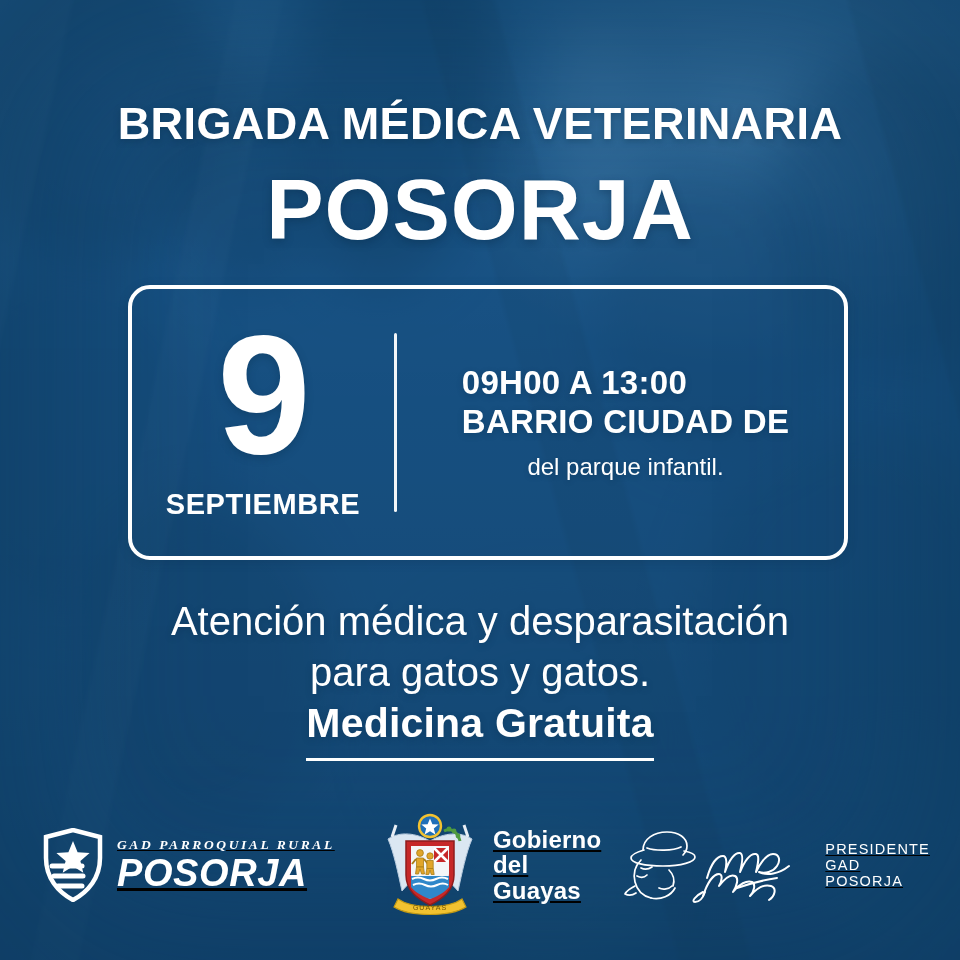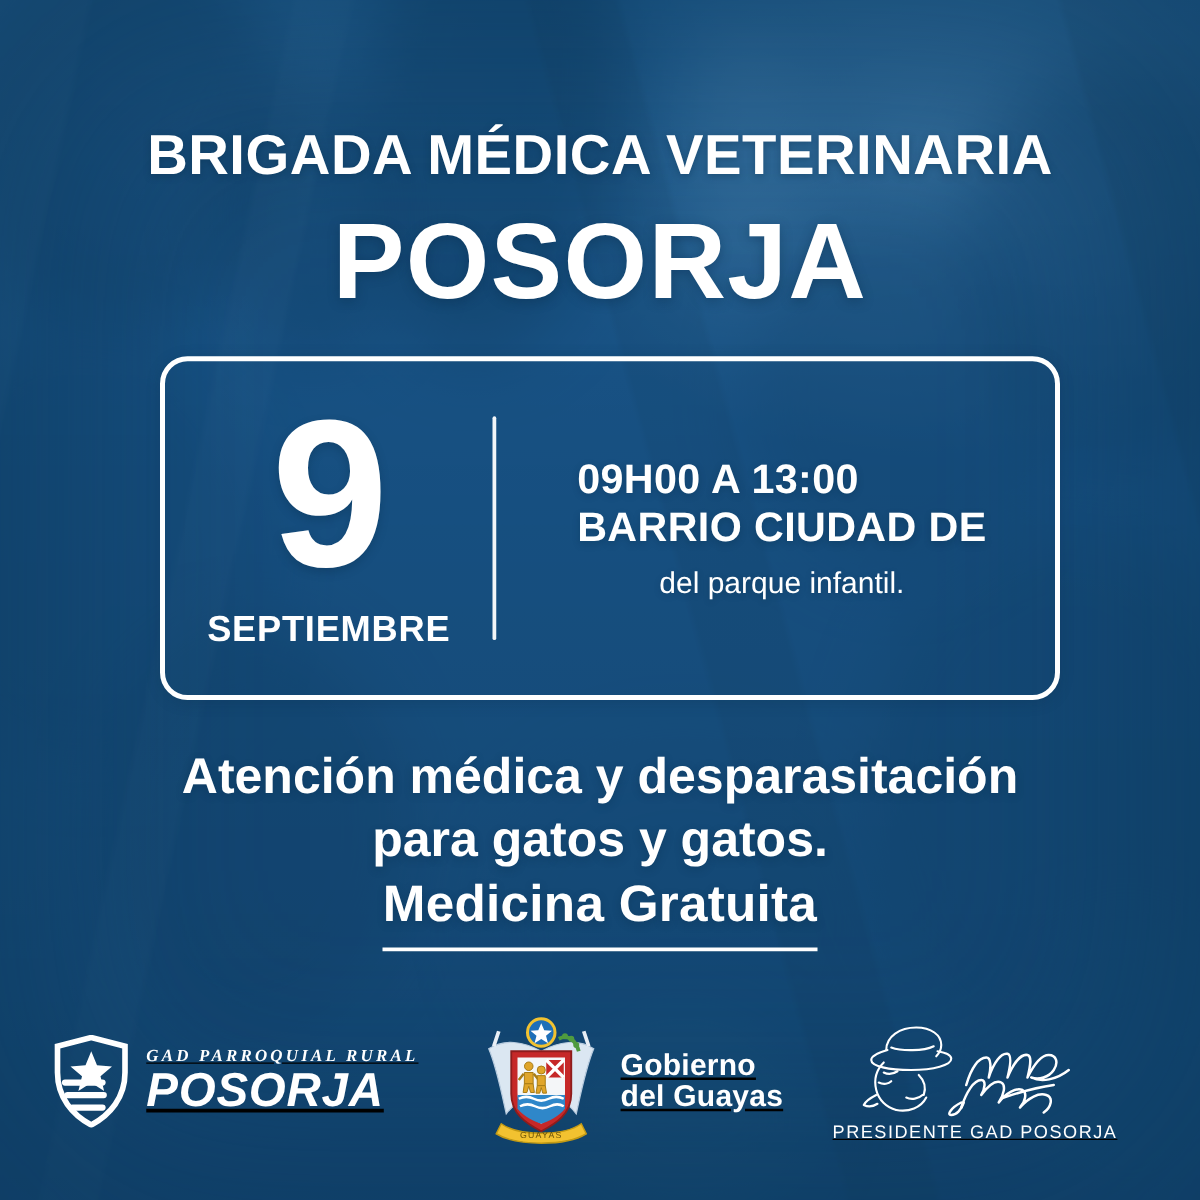--- a/index.html
+++ b/index.html
@@ -98,21 +98,21 @@
     color:#fff;font-weight:700;font-size:33px;line-height:1.18;letter-spacing:.3px;
     text-shadow:0 2px 6px rgba(8,42,70,.30);
   }
   .detail-sub{
     color:#fff;font-weight:400;font-size:24px;line-height:1.22;margin-top:10px;
     text-shadow:0 2px 5px rgba(8,42,70,.28);
   }
 
   .tagline{
     position:absolute;left:0;right:0;top:596px;
-    text-align:center;color:#fff;font-weight:700;font-size:40px;line-height:1.28;
+    text-align:center;color:#fff;font-weight:400;font-size:40px;line-height:1.28;
     text-shadow:0 2px 7px rgba(8,42,70,.32);
   }
   .freemed-wrap{
     position:absolute;left:0;right:0;top:700px;text-align:center;
   }
   .freemed{
     display:inline-block;color:#fff;font-weight:700;font-size:41px;letter-spacing:.2px;
     padding-bottom:11px;border-bottom:3px solid #ffffff;
     text-shadow:0 2px 7px rgba(8,42,70,.32);
   }
@@ -136,21 +136,21 @@
   }
   .pos-big{
     color:#fff;font-weight:700;font-size:38px;letter-spacing:.6px;font-style:italic;
   }
 
   
   .guayas-logo{display:flex;align-items:center;gap:15px;}
   .guayas-text{color:#fff;font-weight:700;font-size:24px;line-height:1.06;letter-spacing:.2px;}
 
   
-  .sig-logo{display:flex;flex-direction:column;align-items:center;gap:4px;}
+  .sig-logo{display:flex;flex-direction:row;align-items:center;gap:4px;}
   .sig-caption{
     color:#fff;font-weight:400;font-size:14.5px;letter-spacing:1.2px;
   }
   svg{display:block;}
 </style>
 </head>
 <body>
 
 <div id="poster">
 

